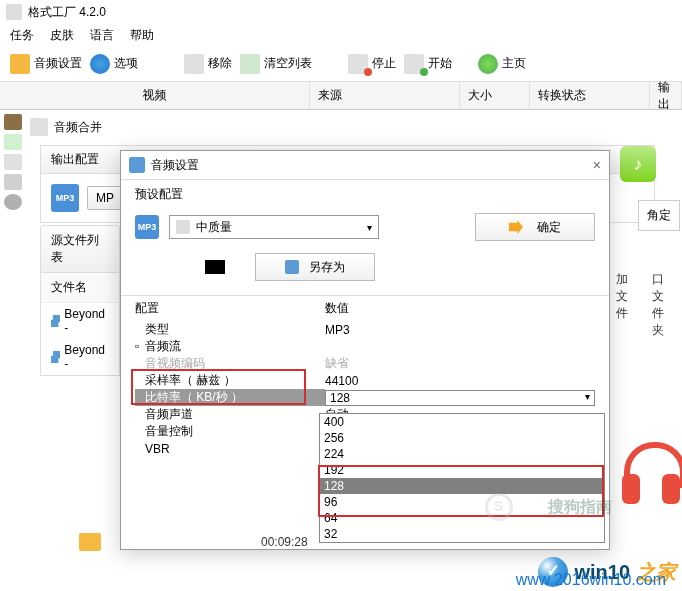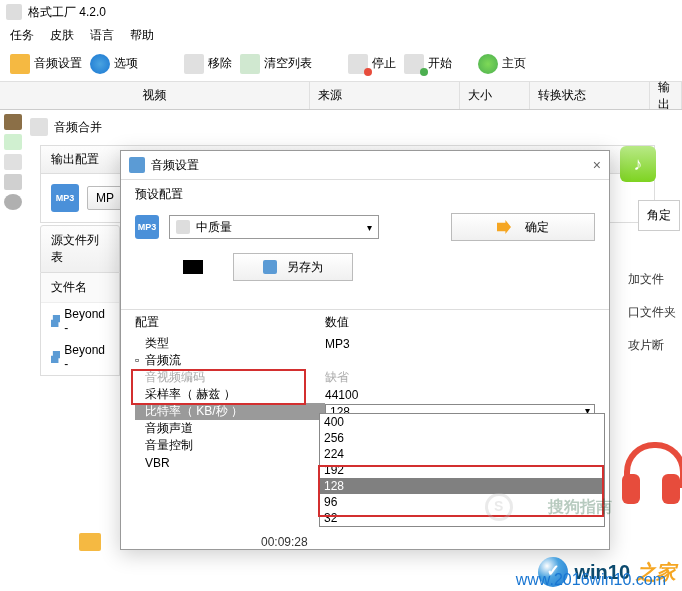--- a/index.html
+++ b/index.html
@@ -63,49 +63,49 @@
 }
 .dlg-title { height: 28px; display: flex; align-items: center; padding: 0 8px; gap: 6px; }
 .dlg-title .ci { width: 16px; height: 16px; background: #5b9bd5; border-radius: 2px; }
 .dlg-close { margin-left: auto; cursor: pointer; font-size: 14px; color: #666; }
 .dlg-sep { height: 1px; background: #ddd; }
 .dlg-preset-label { padding: 6px 14px; }
 .dlg-preset-row { display: flex; align-items: center; padding: 4px 14px; gap: 10px; }
 .preset-select { flex: 0 0 210px; height: 24px; border: 1px solid #999; display: flex; align-items: center; padding: 0 6px; gap: 6px; background: #fff; position: relative; }
 .preset-select::after { content: "▾"; position: absolute; right: 6px; font-size: 10px; }
 .preset-select .sel-ic { width: 14px; height: 14px; background: #ddd; border-radius: 2px; }
-.ok-button { margin-left: auto; width: 144px; height: 28px; border: 1px solid #bbb; background: linear-gradient(#fff, #f0f0f0); display: flex; align-items: center; justify-content: center; gap: 14px; }
+.ok-button { margin-left: auto; width: 120px; height: 28px; border: 1px solid #bbb; background: linear-gradient(#fff, #f0f0f0); display: flex; align-items: center; justify-content: center; gap: 14px; }
 .ok-button .arr { width: 14px; height: 14px; background: #f5a623; clip-path: polygon(0 20%, 60% 20%, 60% 0, 100% 50%, 60% 100%, 60% 80%, 0 80%); }
-.saveas-row { display: flex; align-items: center; padding: 8px 2px; gap: 30px; }
+.saveas-row { display: flex; align-items: center; padding: 8px 24px; gap: 30px; }
 .black-box { width: 20px; height: 14px; background: #000; margin-left: 60px; }
 .saveas-btn { width: 120px; height: 28px; border: 1px solid #bbb; background: linear-gradient(#fff, #f0f0f0); display: flex; align-items: center; justify-content: center; gap: 10px; }
 .saveas-btn .disk-ic { width: 14px; height: 14px; background: #5b9bd5; border-radius: 2px; }
 
-.config-table { margin-top: 20px; border-top: 1px solid #ddd; }
+.config-table { margin-top: 6px; border-top: 1px solid #ddd; }
 .config-head { display: flex; padding: 4px 14px; }
 .config-head > div:first-child { width: 190px; }
 .config-list { padding: 0 14px 10px 14px; position: relative; }
 .cfg-row { display: flex; height: 17px; align-items: center; }
 .cfg-row .c1 { width: 190px; padding-left: 10px; }
 .cfg-row .c2 { flex: 1; }
 .cfg-row.tree-root .c1 { padding-left: 0; }
 .tree-toggle { display: inline-block; width: 10px; }
 .cfg-row.sel .c1 { background: #9a9a9a; color: #fff; }
 .cfg-row.dropdown .c2 { border: 1px solid #888; position: relative; padding: 0 4px; }
 .cfg-row.dropdown .c2::after { content: "▾"; position: absolute; right: 4px; font-size: 10px; }
 
 .redbox { position: absolute; border: 2px solid #d32f2f; pointer-events: none; }
 .redbox1 { left: 131px; top: 369px; width: 175px; height: 36px; }
 .redbox2 { left: 318px; top: 465px; width: 286px; height: 52px; }
 
 .dropdown-list { position: absolute; left: 319px; top: 413px; width: 286px; background: #fff; border: 1px solid #888; }
 .dd-item { height: 16px; padding: 0 4px; display: flex; align-items: center; }
 .dd-item.hl { background: #808080; color: #fff; }
 
-.right-strip { position: absolute; right: 0; top: 265px; width: 58px; display: flex; flex-direction: column; gap: 4px; }
+.right-strip { position: absolute; right: 12px; top: 265px; width: 58px; display: flex; flex-direction: row; gap: 16px; }
 .right-strip > div { padding: 6px 4px; text-align: left; color: #333; }
 
 .headphone { position: absolute; right: 0; top: 440px; width: 60px; height: 80px; }
 .headphone::before { content: ""; position: absolute; width: 50px; height: 40px; border: 6px solid #e74c3c; border-bottom: none; border-radius: 30px 30px 0 0; left: 2px; top: 2px; }
 .headphone::after { content: ""; position: absolute; width: 18px; height: 30px; background: #e74c3c; border-radius: 6px; left: 0; top: 34px; box-shadow: 40px 0 0 #e74c3c; }
 
 .bottom-row { position: absolute; left: 40px; bottom: 40px; display: flex; align-items: center; gap: 20px; padding-left: 39px; }
 .folder-ic { width: 22px; height: 18px; background: #f5b942; border-radius: 2px; }
 .time-text { color: #333; }
 
@@ -290,20 +290,21 @@
   </div>
 </div>
 
 <div class="dropdown-list">
   <div class="dd-item">400</div>
   <div class="dd-item">256</div>
   <div class="dd-item">224</div>
   <div class="dd-item">192</div>
   <div class="dd-item hl">128</div>
   <div class="dd-item">96</div>
+  <div class="dd-item">64</div>
   <div class="dd-item">32</div>
 </div>
 
 <div class="redbox redbox1"></div>
 <div class="redbox redbox2"></div>
 
 <div class="headphone"></div>
 
 <div class="bottom-row">
   <span class="folder-ic"></span>

